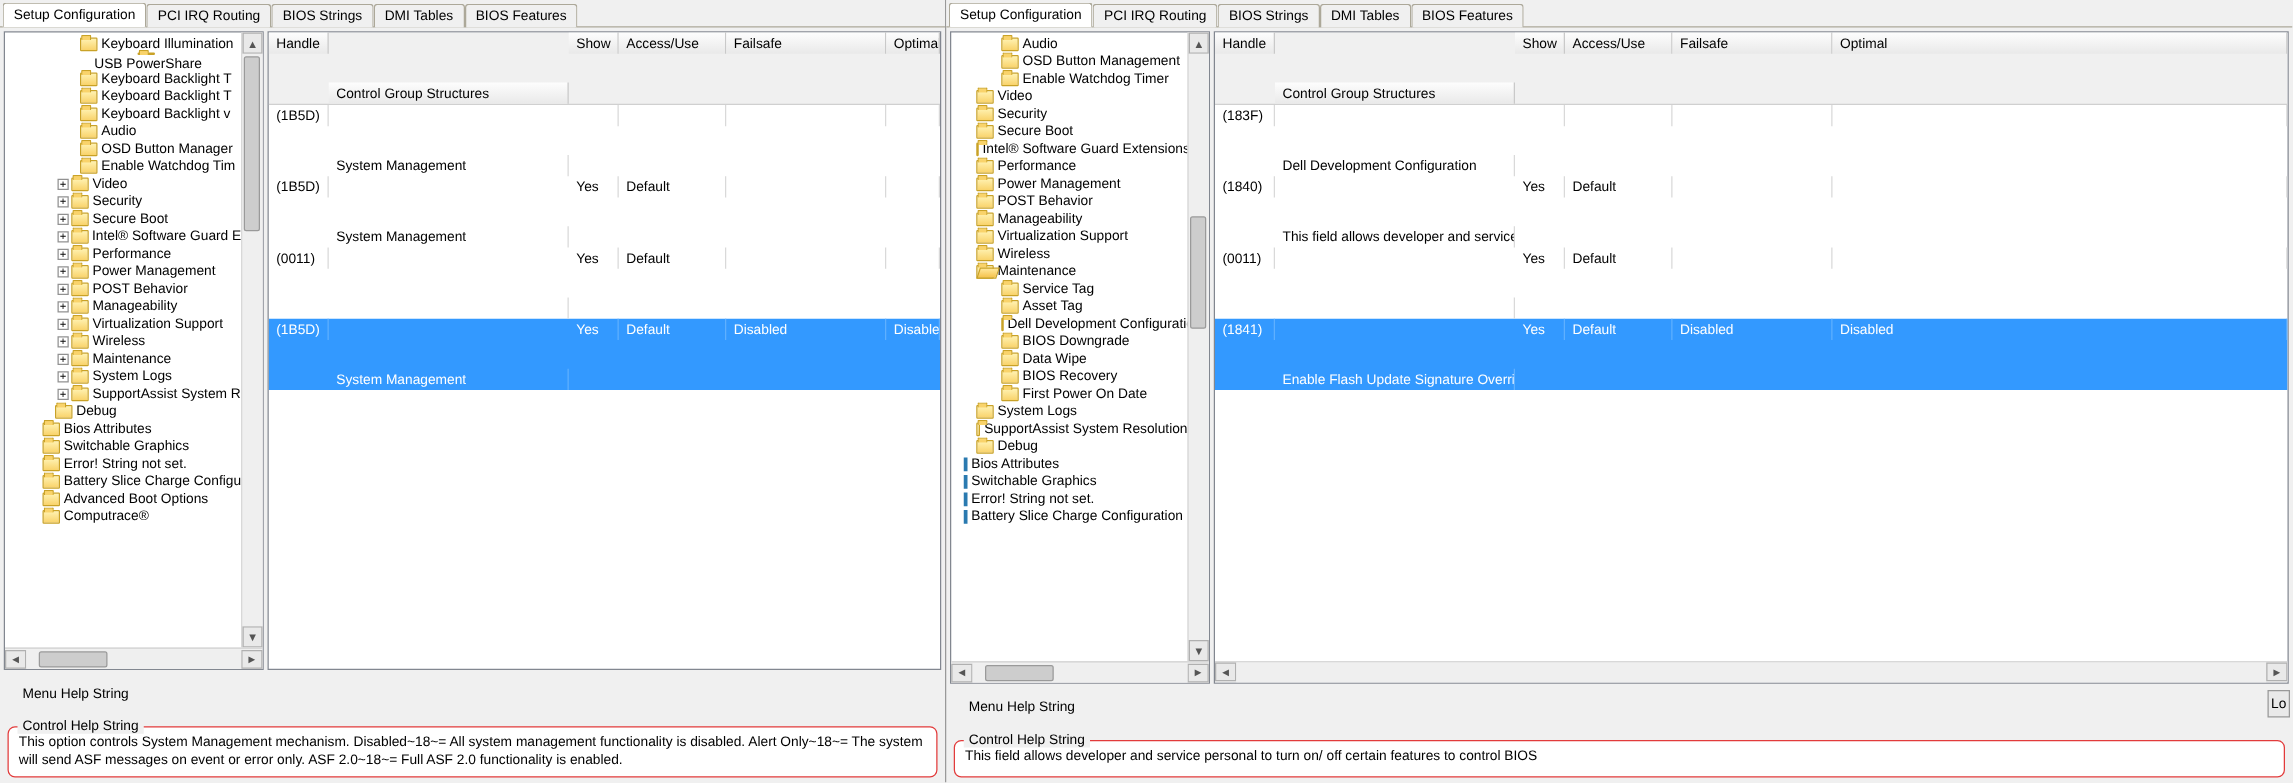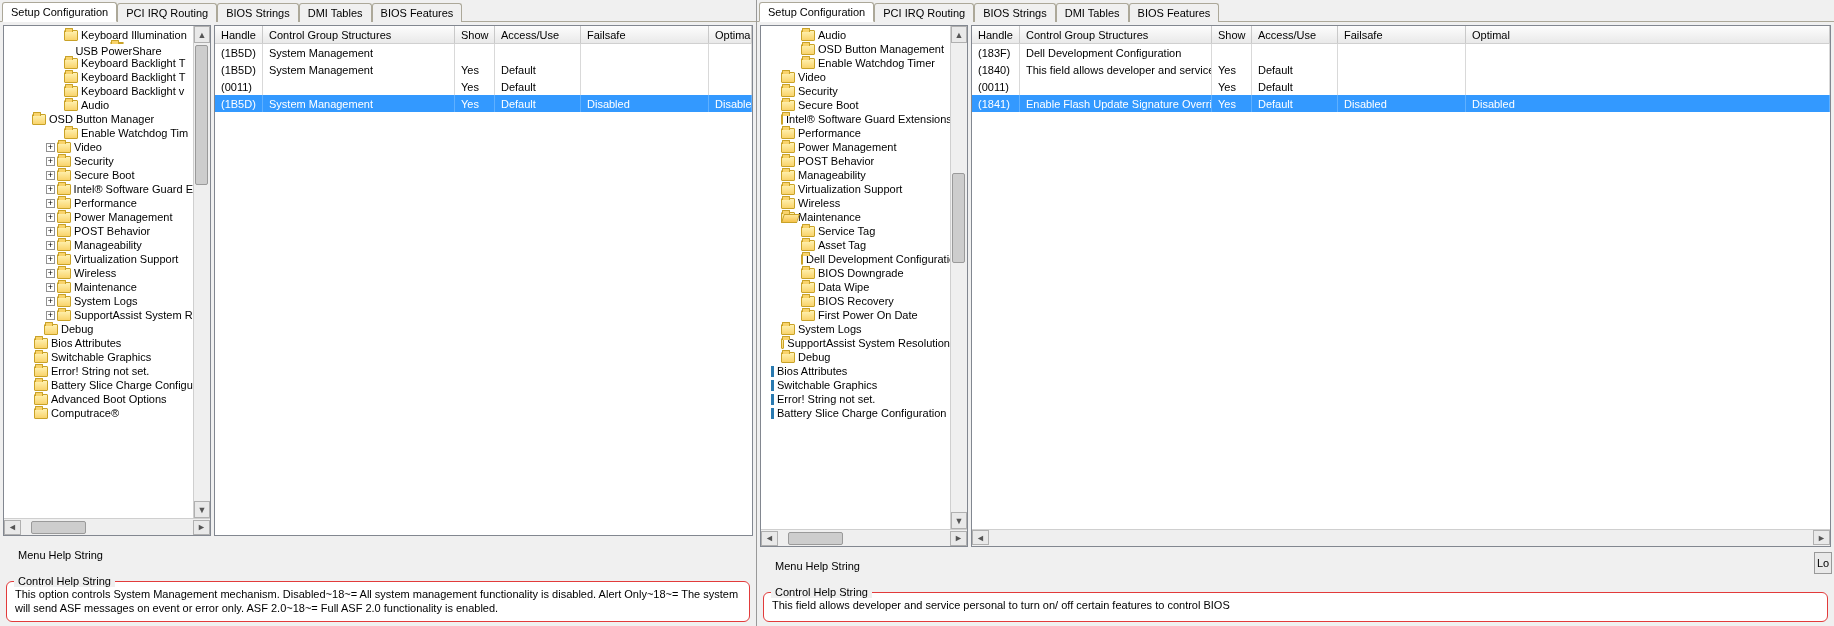--- a/index.html
+++ b/index.html
@@ -101,21 +101,21 @@
   }
   .gridhead, .gridrow { display:flex; }
   .gridhead { background:#f0f0f0; border-bottom:1px solid #d0d0d0;}
   .gh, .gc {
     padding:2px 6px; border-right:1px solid #d9d9d9; overflow:hidden;
     white-space:nowrap; text-overflow:ellipsis; font-size:11px; height:17px;
     display:flex; align-items:center;
   }
   .gh { background:linear-gradient(#fdfdfd,#e9e9e9); border-right:1px solid #c9c9c9; }
   .c-handle{width:48px;}
-  .c-cgs{width:192px;}
+  .c-cgs{width:192px;margin-top:40px;}
   .c-show{width:40px;}
   .c-au{width:86px;text-align:center;}
   .c-fs{width:128px;}
   .c-opt{flex:1;}
   .gridrow.sel { background:#3399ff; color:#fff;}
   .gridrow.sel .gc{border-right:1px solid #5fb0ff;}
   .gridbody{flex:1;}
   .ghscroll{height:17px;border-top:1px solid #cfcfcf;display:flex;background:#f0f0f0;}
   .ghscroll .btn{width:17px;height:15px;border:1px solid #b0b0b0;background:#e9e9e9;display:flex;align-items:center;justify-content:center;font-size:9px;color:#555;}
   .ghscroll .track{flex:1;background:#efefef;}
@@ -173,21 +173,21 @@
                 <span>Keyboard Backlight T</span>
               </div>
               <div class="treerow" style="padding-left: 60px;">
                 <span class="folder"></span>
                 <span>Keyboard Backlight v</span>
               </div>
               <div class="treerow" style="padding-left: 60px;">
                 <span class="folder"></span>
                 <span>Audio</span>
               </div>
-              <div class="treerow" style="padding-left: 28px;">
+              <div class="treerow" style="padding-left: 60px;">
                 <span class="folder"></span>
                 <span>OSD Button Manager</span>
               </div>
               <div class="treerow" style="padding-left: 60px;">
                 <span class="folder"></span>
                 <span>Enable Watchdog Tim</span>
               </div>
               <div class="treerow" style="padding-left: 40px;">
                 <span class="tw box">+</span>
                 <span class="folder"></span>

